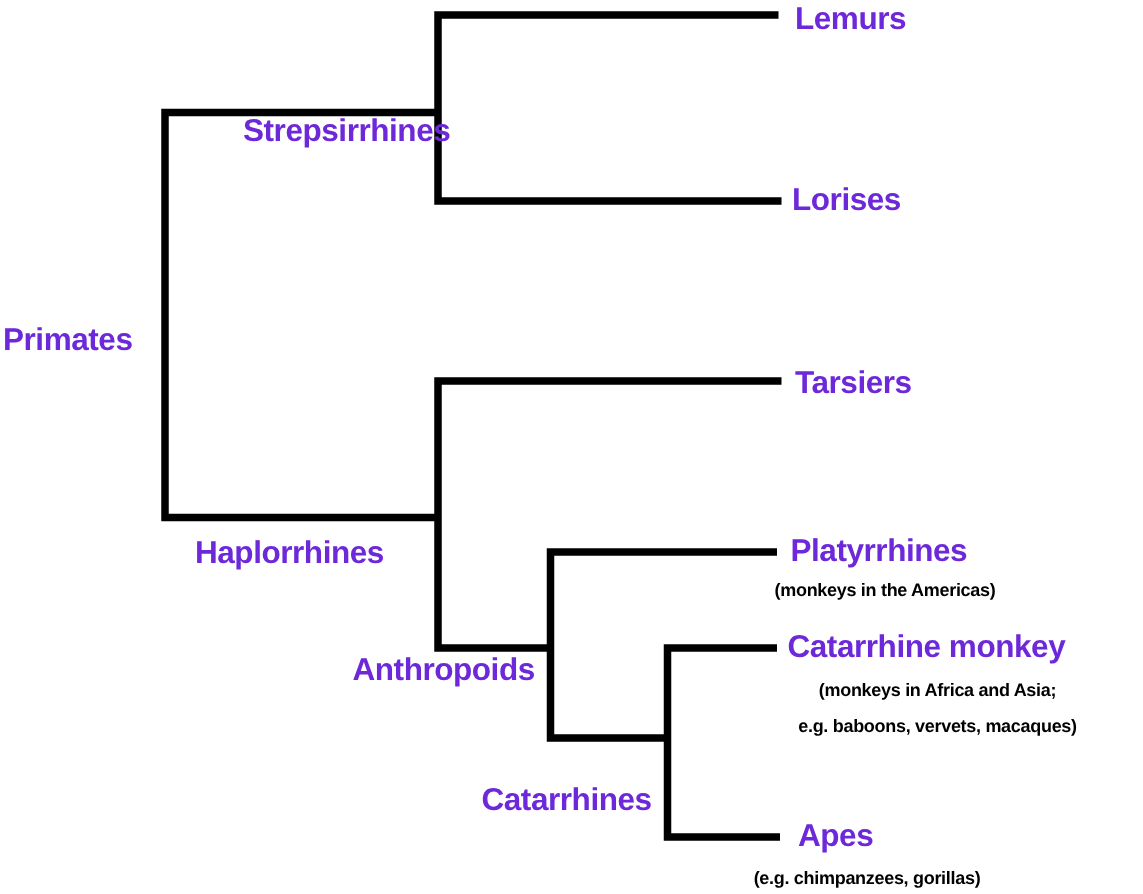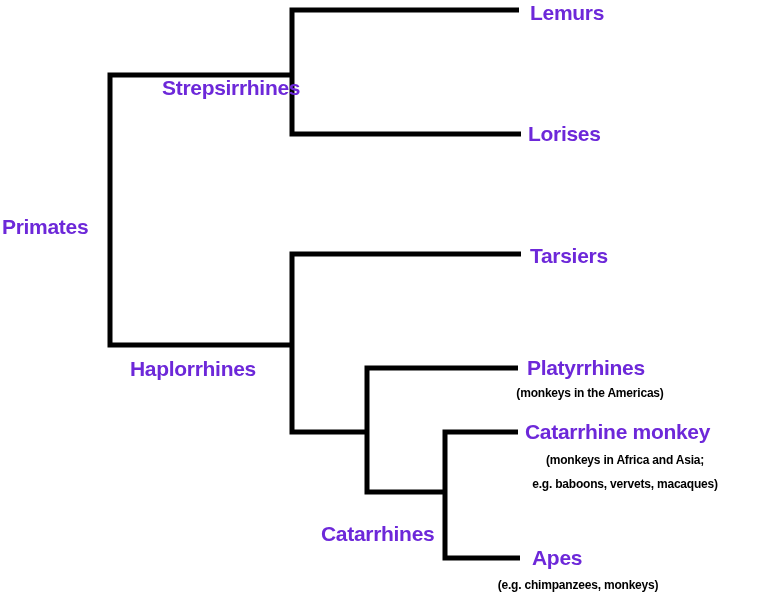--- a/index.html
+++ b/index.html
@@ -76,29 +76,30 @@
     <path d="M521,254 L292,254 L292,432 L367,432"></path>
 
     <path d="M518,368 L367,368 L367,492 L447,492"></path>
 
     <path d="M518,432 L445,432 L445,558 L520,558"></path>
   </svg>
 
   <div class="lbl lbl-primates">Primates</div>
   <div class="lbl lbl-strepsirrhines">Strepsirrhines</div>
   <div class="lbl lbl-haplorrhines">Haplorrhines</div>
+  <div class="lbl lbl-anthropoids">Anthropoids</div>
   <div class="lbl lbl-catarrhines">Catarrhines</div>
 
   <div class="lbl lbl-lemurs">Lemurs</div>
   <div class="lbl lbl-lorises">Lorises</div>
   <div class="lbl lbl-tarsiers">Tarsiers</div>
   <div class="lbl lbl-platyrrhines">Platyrrhines</div>
   <div class="lbl lbl-catarrhine-monkey">Catarrhine monkey</div>
   <div class="lbl lbl-apes">Apes</div>
 
   <div class="cap cap-platyrrhines">(monkeys in the Americas)</div>
   <div class="cap cap-catarrhine-monkey">
     <div>(monkeys in Africa and Asia;</div>
     <div>e.g. baboons, vervets, macaques)</div>
   </div>
-  <div class="cap cap-apes">(e.g. chimpanzees, monkeys)</div>
+  <div class="cap cap-apes">(e.g. chimpanzees, gorillas)</div>
 
 </div>
 
 </body></html>

